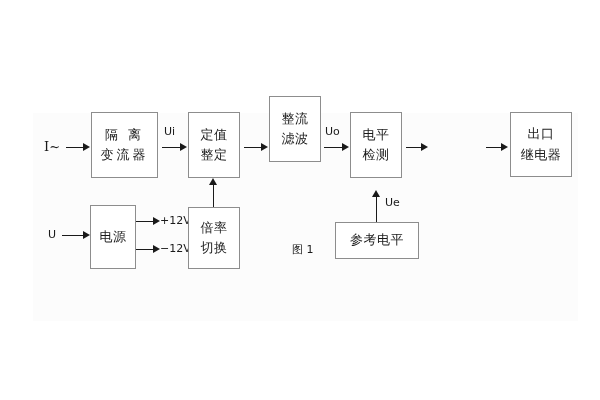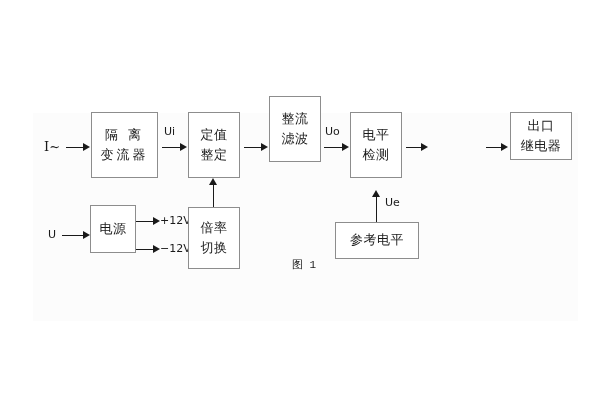--- a/index.html
+++ b/index.html
@@ -157,33 +157,33 @@
     <div class="shaft"></div>
       <div class="head"></div>
   </div>
 
 
   <div class="harrow" style="left:486px; top:143px; width:22px;">
     <div class="shaft"></div>
       <div class="head"></div>
   </div>
 
-  <div class="box" style="left:510px; top:112px; width:62px; height:48px;">
+  <div class="box" style="left:510px; top:112px; width:62px; height:65px;">
     <span class="ln">出口</span>
     <span class="ln">继电器</span>
   </div>
 
   <div class="lbl" style="left:48px; top:229px;">U</div>
 
   <div class="harrow lead" style="left:62px; top:231px; width:28px;">
     <div class="shaft"></div>
       <div class="head"></div>
   </div>
 
-  <div class="box" style="left:90px; top:205px; width:46px; height:48px;text-align:center;">
+  <div class="box" style="left:90px; top:205px; width:46px; height:64px;text-align:center;">
     <span class="ln">电源</span>
   </div>
 
   <div class="harrow" style="left:136px; top:217px; width:24px;">
     <div class="shaft"></div>
       <div class="head"></div>
   </div>
   <div class="lbl" style="left:160px; top:215px;">+12V</div>
 
   <div class="harrow" style="left:136px; top:245px; width:24px;">
@@ -206,15 +206,15 @@
 
   <div class="varrow" style="left:372px; top:190px; height:32px;">
     <div class="head"></div>
       <div class="shaft"></div>
   </div>
 
   <div class="box" style="left:335px; top:222px; width:84px; height:37px;">
     <span class="ln">参考电平</span>
   </div>
 
-  <div class="lbl" style="left:292px; top:260px;font-family:Liberation Mono, monospace;">图 1</div>
+  <div class="lbl" style="left:292px; top:244px;">图 1</div>
 
 </div>
 
 </body></html>

